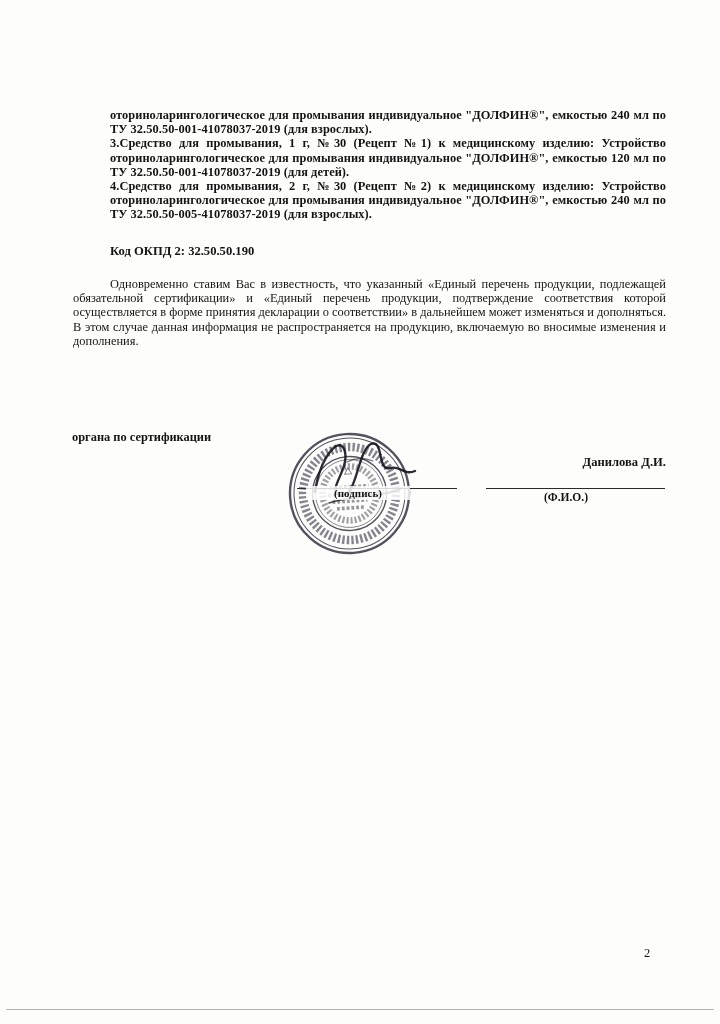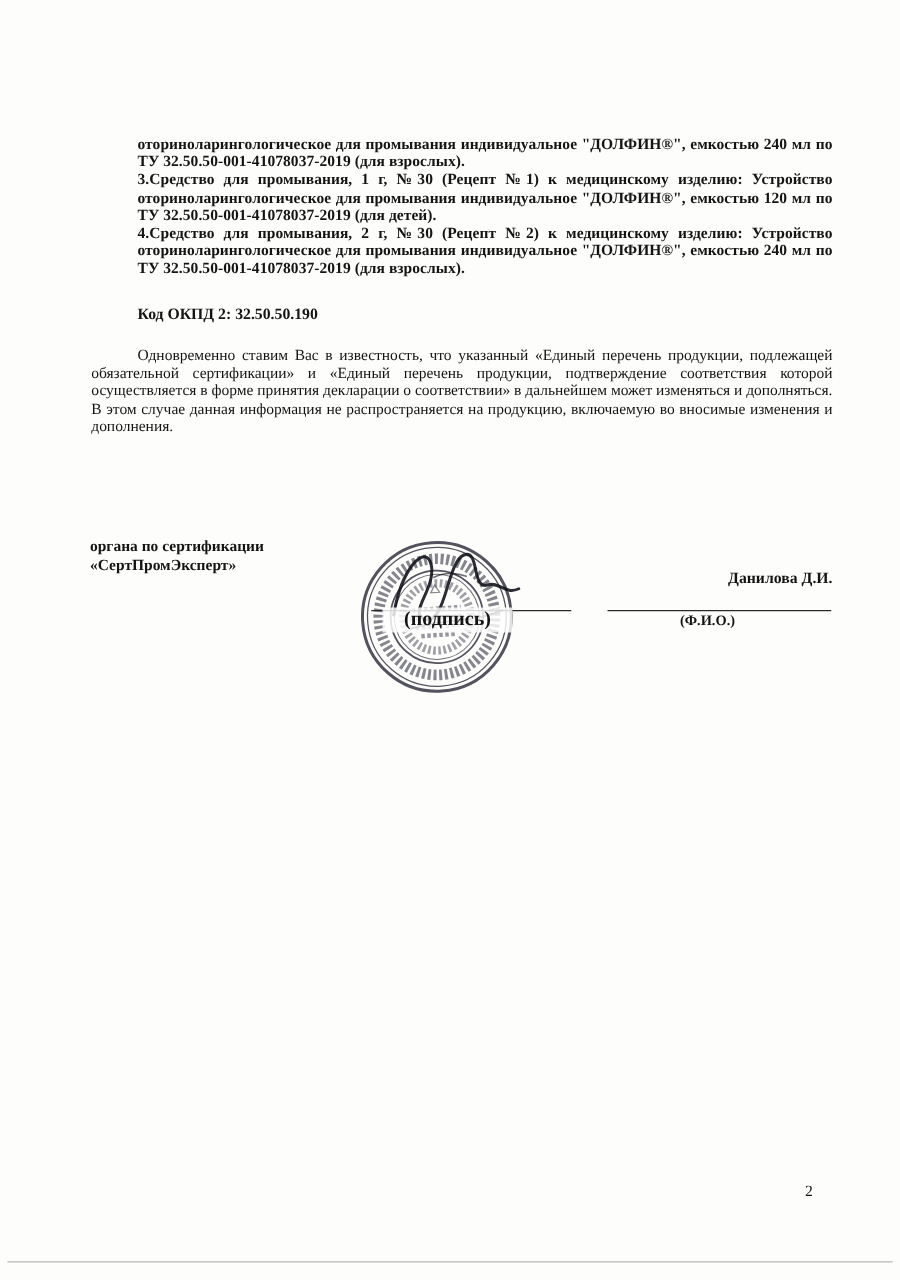--- a/index.html
+++ b/index.html
@@ -63,21 +63,21 @@
     top: 488px;
     width: 160px;
     border-top: 1.3px solid #2a2a2a;
   }
   .sign-caption {
     position: absolute;
     left: 306px;
     top: 486px;
     width: 104px;
     text-align: center;
-    font-size: 16px;
+    font-size: 11px;
     font-weight: 700;
     background: rgba(255,255,255,0.82);
     padding: 1px 2px;
     z-index: 5;
   }
 
   .fio-name {
     position: absolute;
     left: 486px;
     top: 455px;
@@ -143,28 +143,27 @@
   }
 </style>
 </head>
 <body>
 
 <div class="page">
 
   <div class="body-col">
     <p class="item">оториноларингологическое для промывания индивидуальное "ДОЛФИН®", емкостью 240 мл по ТУ 32.50.50-001-41078037-2019 (для взрослых).</p>
     <p class="item">3.Средство для промывания, 1 г, №30 (Рецепт №1) к медицинскому изделию: Устройство оториноларингологическое для промывания индивидуальное "ДОЛФИН®", емкостью 120 мл по ТУ 32.50.50-001-41078037-2019 (для детей).</p>
-    <p class="item">4.Средство для промывания, 2 г, №30 (Рецепт №2) к медицинскому изделию: Устройство оториноларингологическое для промывания индивидуальное "ДОЛФИН®", емкостью 240 мл по ТУ 32.50.50-001-41078037-2019 (для взрослых).</p>
+    <p class="item">4.Средство для промывания, 2 г, №30 (Рецепт №2) к медицинскому изделию: Устройство оториноларингологическое для промывания индивидуальное "ДОЛФИН®", емкостью 240 мл по ТУ 32.50.50-005-41078037-2019 (для взрослых).</p>
     <p class="okpd">Код ОКПД 2: 32.50.50.190</p>
     <p class="notice">Одновременно ставим Вас в известность, что указанный «Единый перечень продукции, подлежащей обязательной сертификации» и «Единый перечень продукции, подтверждение соответствия которой осуществляется в форме принятия декларации о соответствии» в дальнейшем может изменяться и дополняться. В этом случае данная информация не распространяется на продукцию, включаемую во вносимые изменения и дополнения.</p>
   </div>
 
   <div class="sig-role">
     <div>органа по сертификации</div>
-    <div>«СертПромЭксперт»</div>
   </div>
 
   <div class="sign-line-left"></div>
 
   <svg class="stamp" viewBox="0 0 127 127" xmlns="http://www.w3.org/2000/svg">
     <g fill="none" stroke="#2e2e3e">
       <circle cx="63.5" cy="63.5" r="59.5" stroke-width="2.4"></circle>
       <circle cx="63.5" cy="63.5" r="55.5" stroke-width="1"></circle>
       <circle cx="63.5" cy="63.5" r="46.5" stroke-width="8.5" stroke-dasharray="2.4 2.1" opacity="0.7"></circle>
       <circle cx="63.5" cy="63.5" r="37" stroke-width="1.4"></circle>

